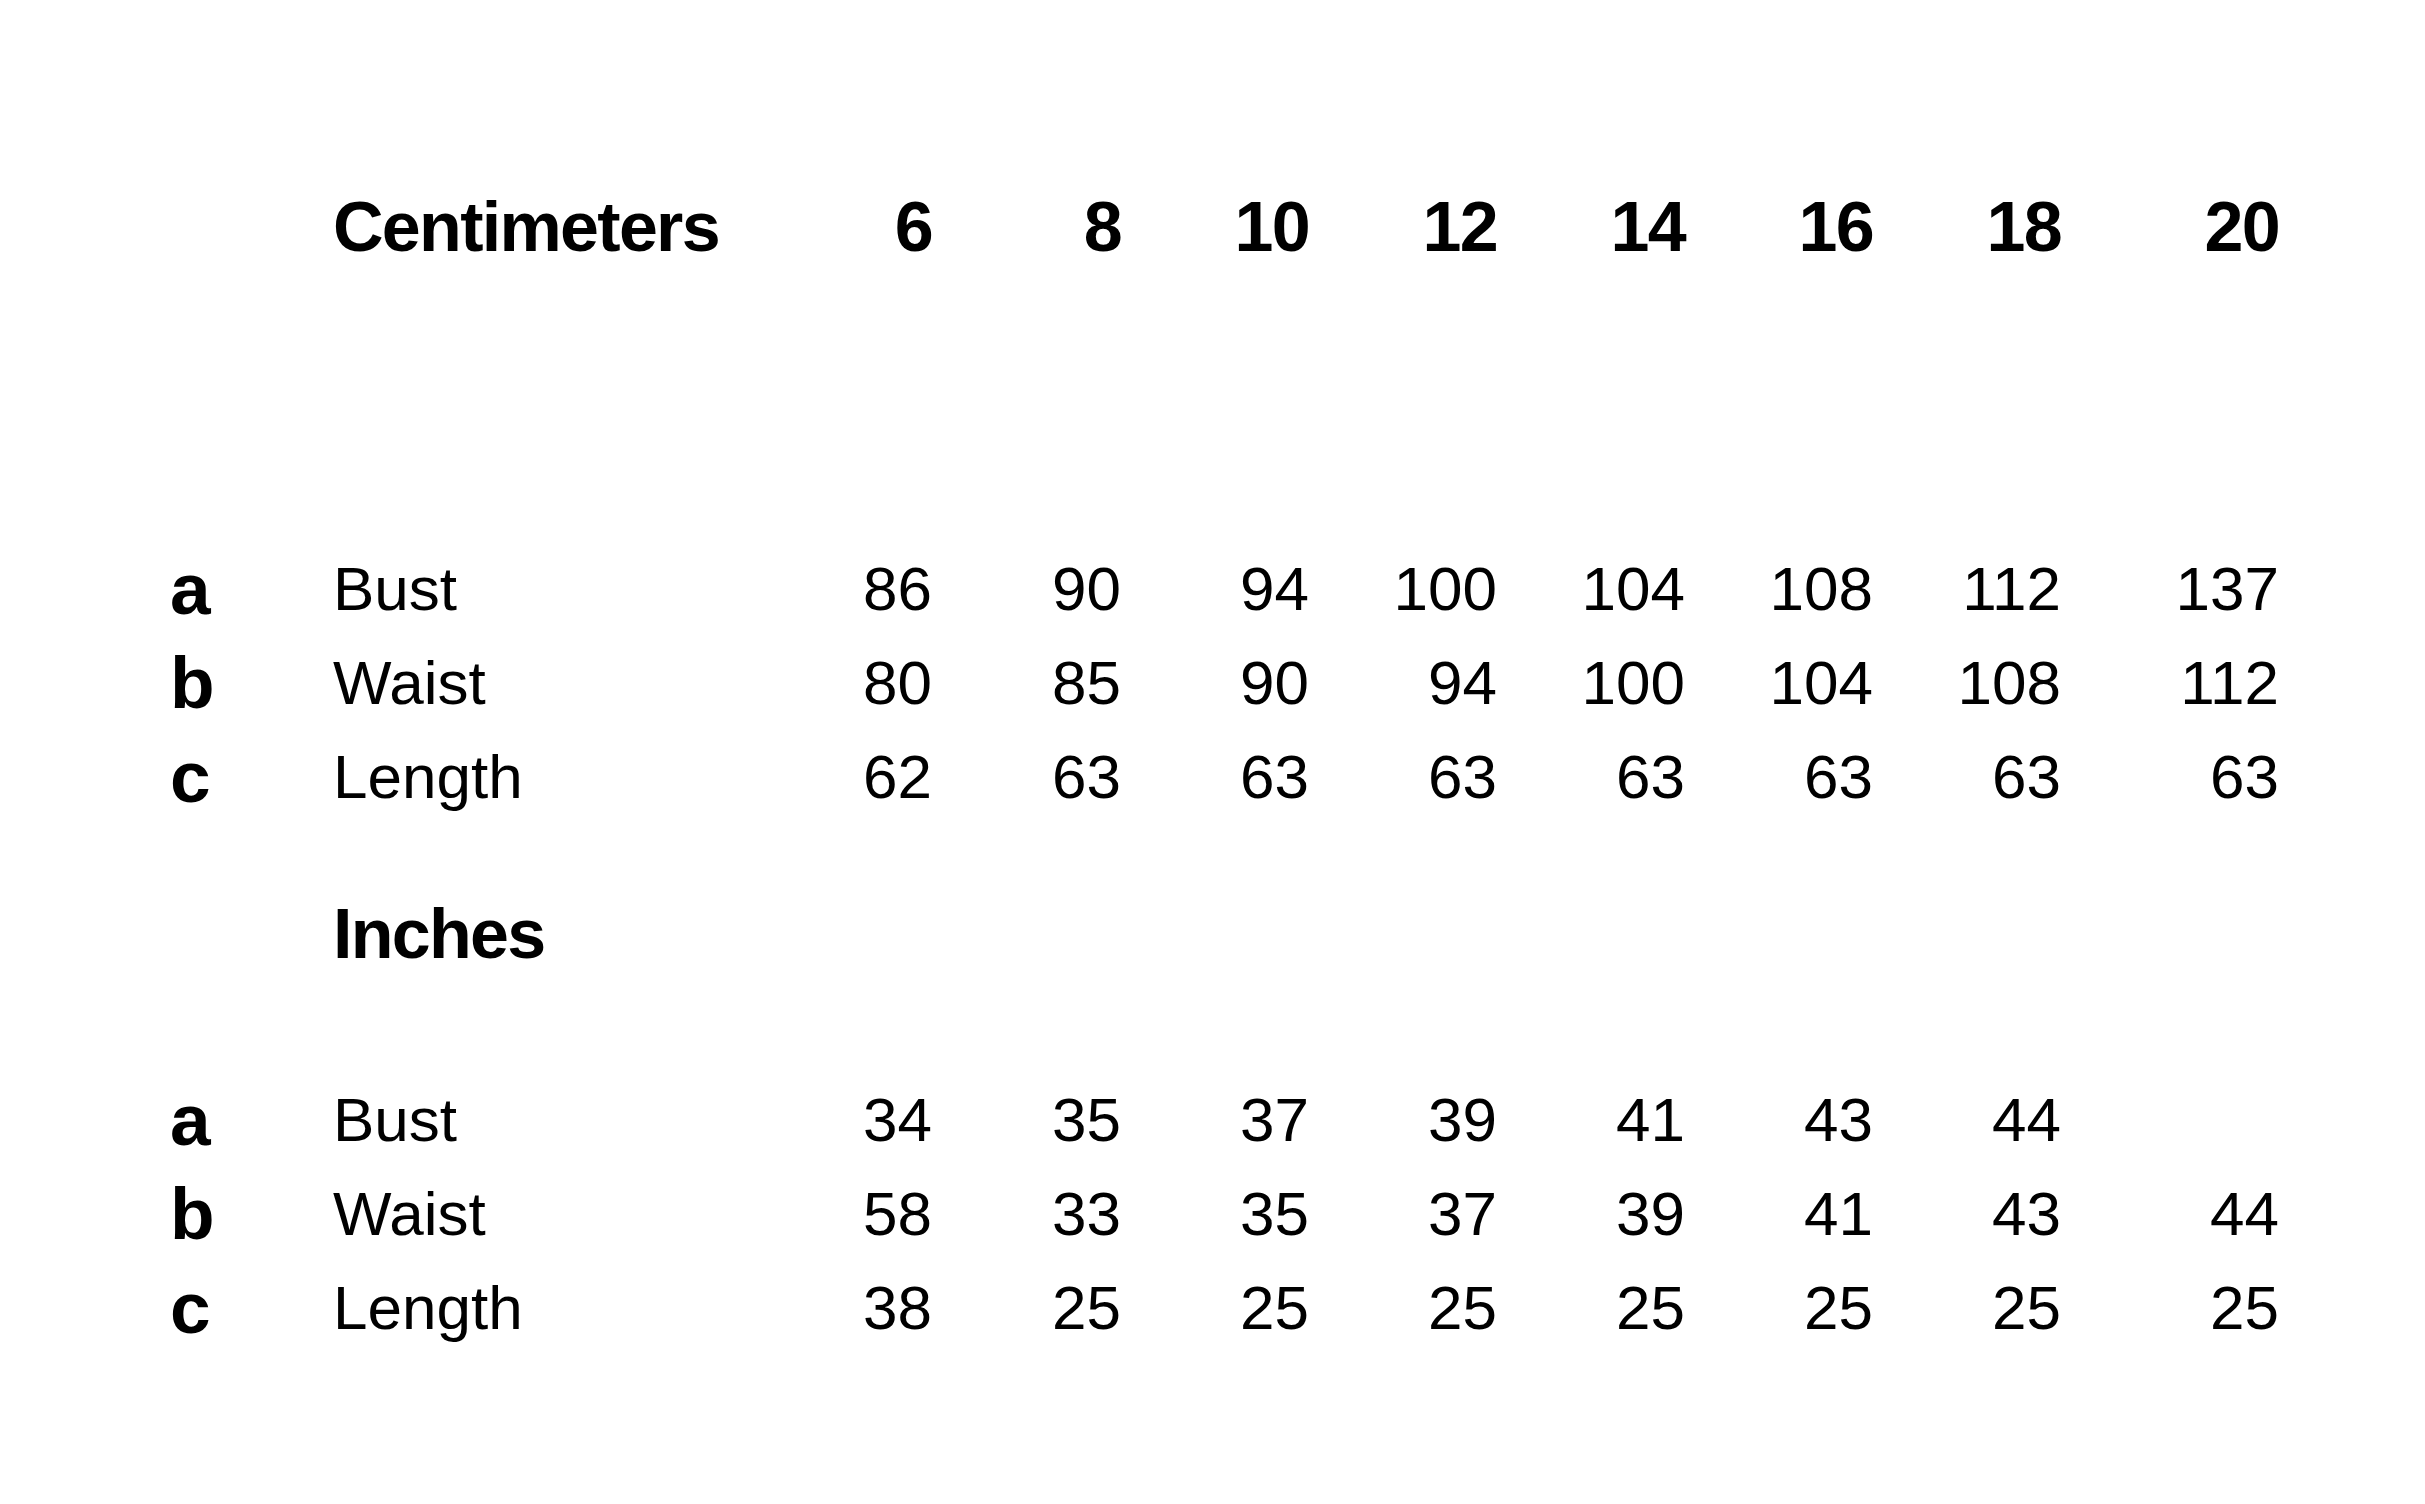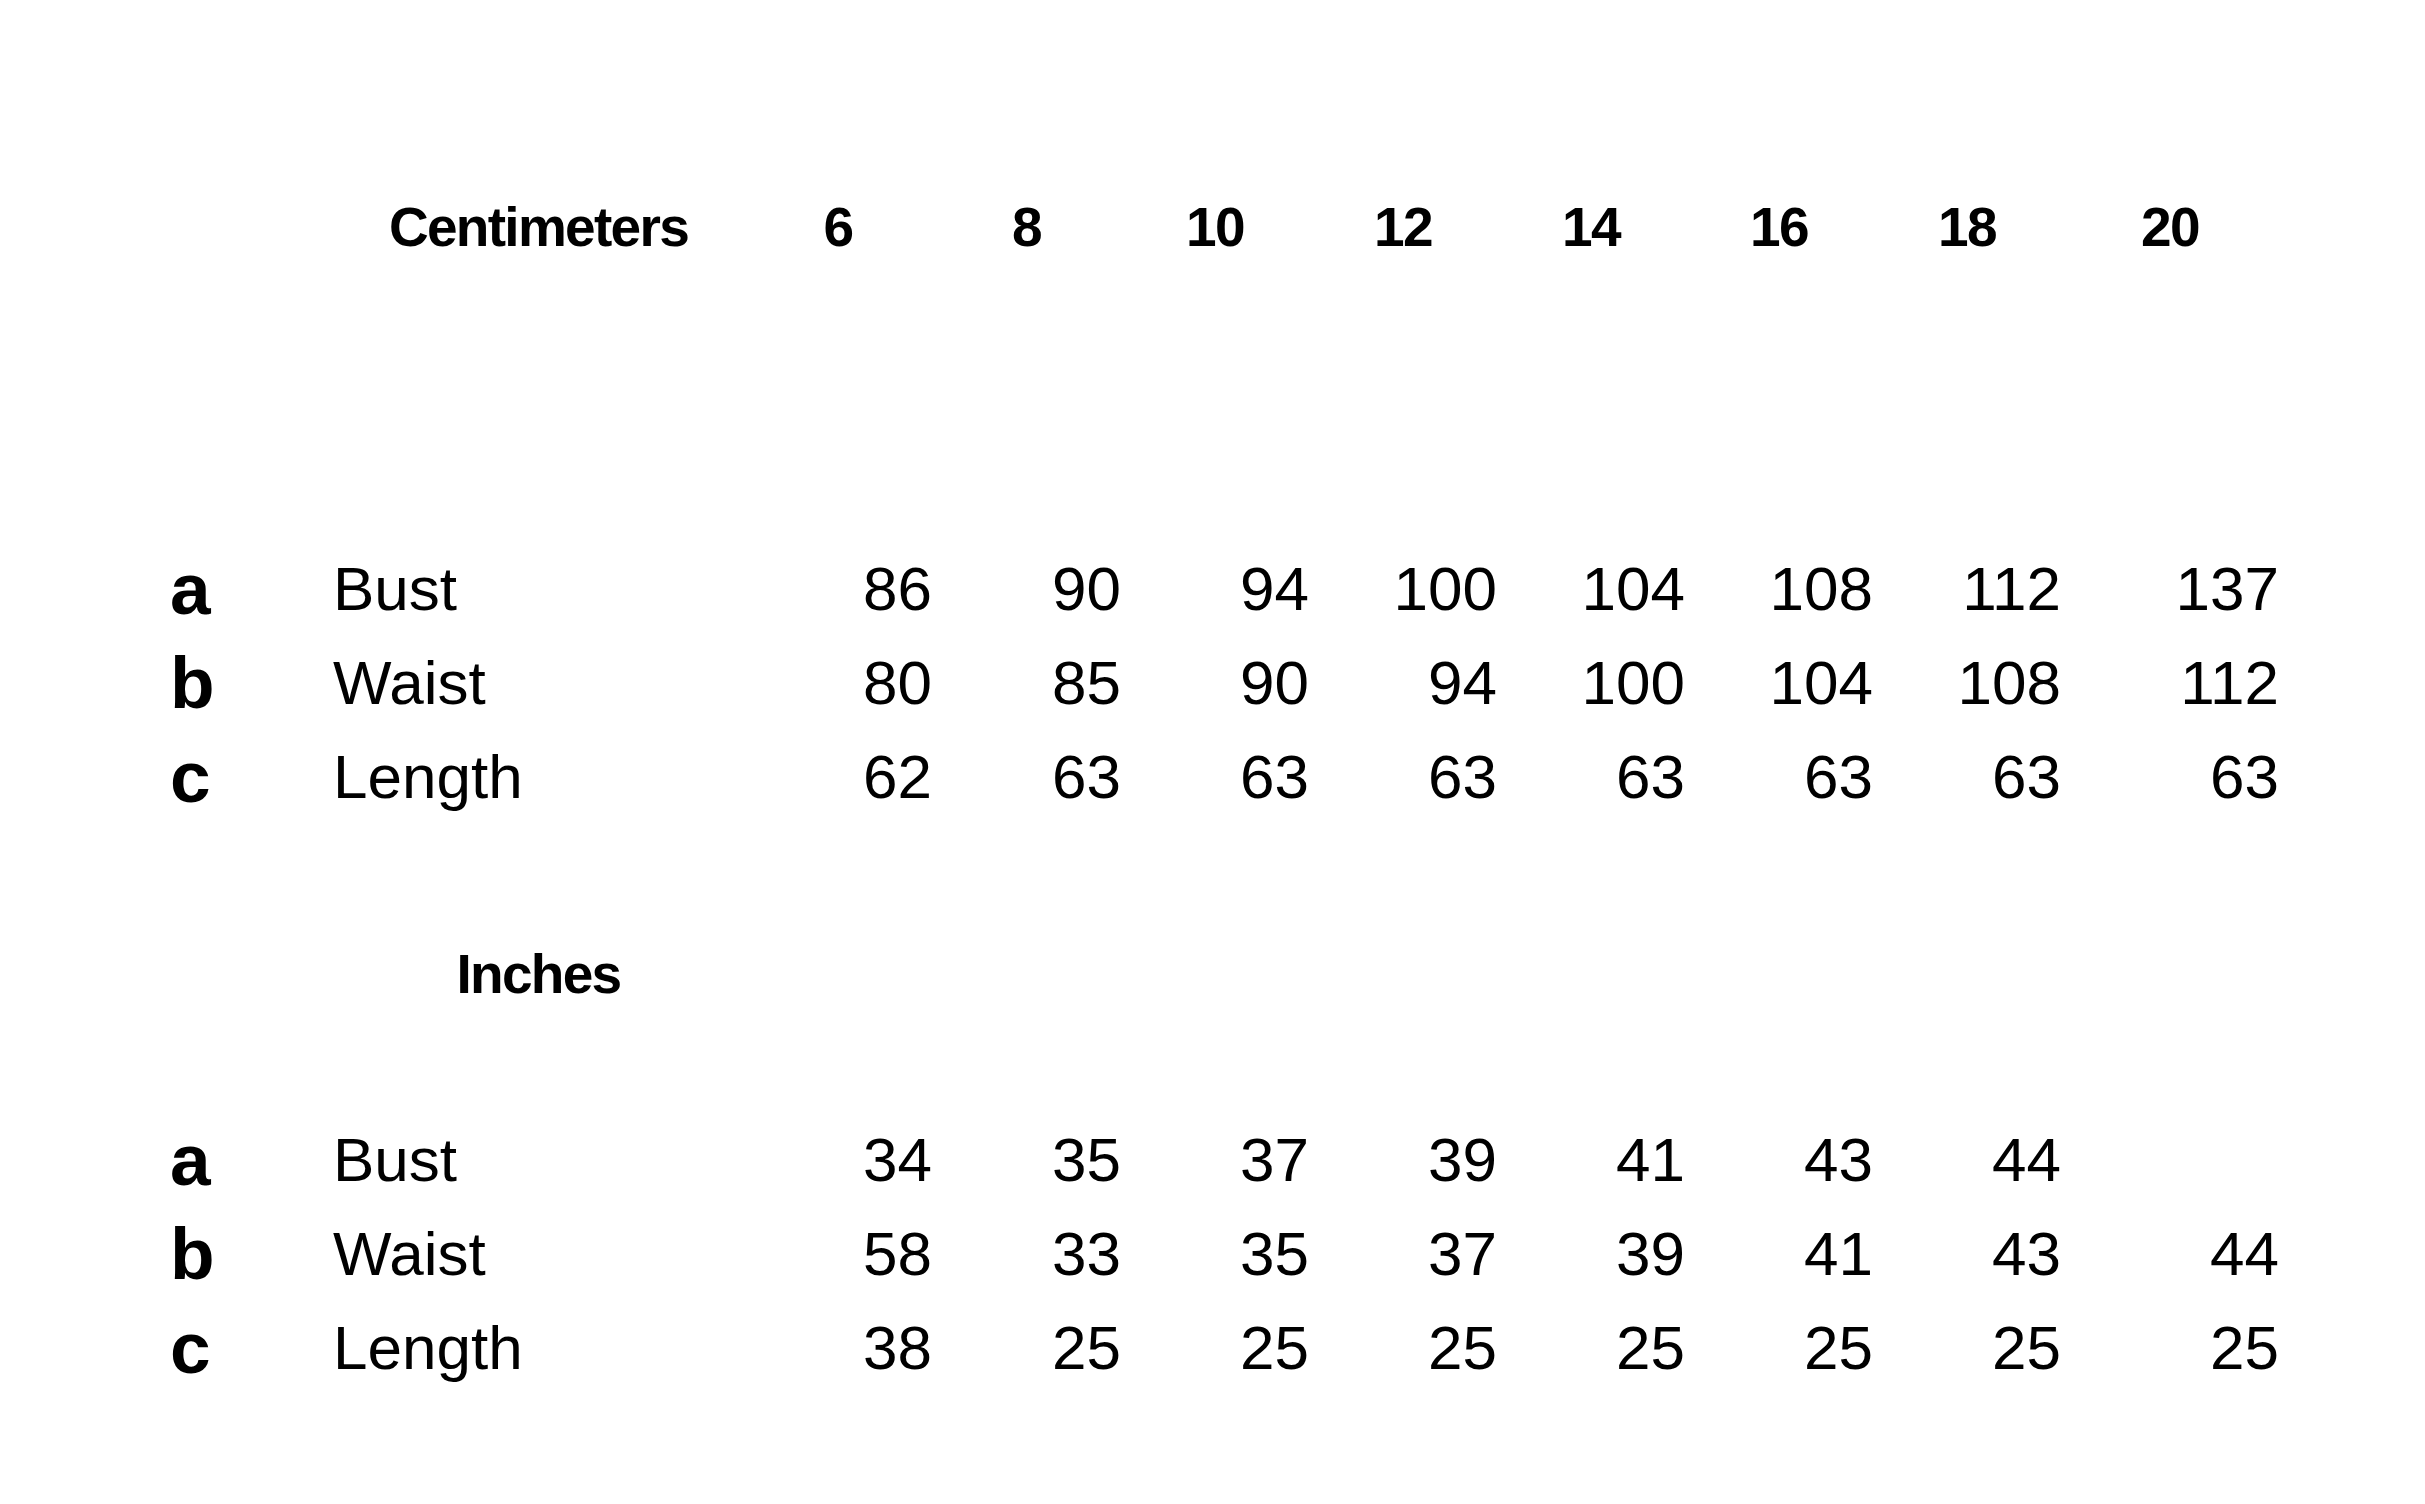--- a/index.html
+++ b/index.html
@@ -22,31 +22,30 @@
     padding-left: 170px;
     align-items: center;
     height: 94px;
     font-size: 62px;
     font-weight: 400;
   }
   .cell { white-space: nowrap; }
   .num { text-align: right; }
   .bold {
     font-weight: 700;
-    font-size: 55px;
+    font-size: 70px;
     letter-spacing: -1.7px;
-    text-align: center;
   }
   .letter {
     font-weight: 700;
     font-size: 73px;
   }
   .header-row { margin-top: 180px; }
   .cm-rows { margin-top: 267px; }
-  .inches-title-row { margin-top: 104px; }
+  .inches-title-row { margin-top: 64px; }
   .inches-rows { margin-top: 91px; }
 </style>
 </head>
 <body>
 
 <div class="page">
 
   <div class="row header-row">
     <div class="cell letter"></div>
     <div class="cell bold">Centimeters</div>

